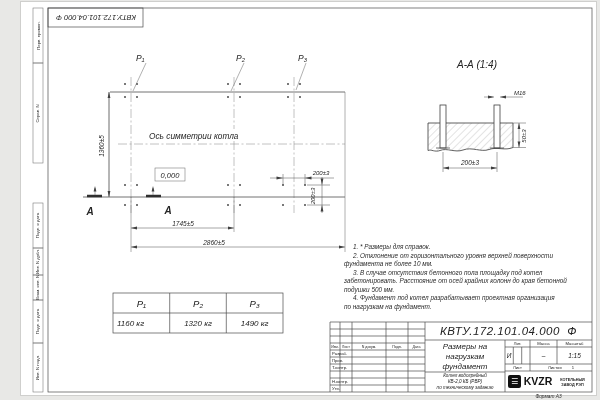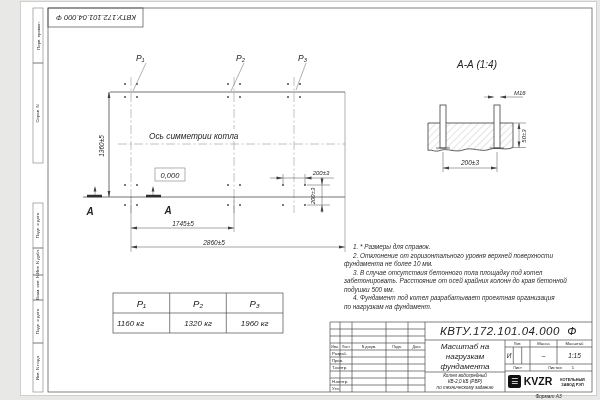--- a/index.html
+++ b/index.html
@@ -183,40 +183,40 @@
     <div class="note-line" style="top:294px;">     4. Фундамент под котел разрабатывает проектная организация</div>
     <div class="note-line" style="top:302.5px;">по нагрузкам на фундамент.</div>
   </div>
 
   <div>
     <div class="htext it" style="left:113px;top:293px;width:56.7px;height:20px;font-size:9.5px;">P₁</div>
     <div class="htext it" style="left:169.7px;top:293px;width:56.7px;height:20px;font-size:9.5px;">P₂</div>
     <div class="htext it" style="left:226.3px;top:293px;width:56.7px;height:20px;font-size:9.5px;">P₃</div>
     <div class="htext it" style="left:113px;top:313px;width:35px;height:20px;font-size:8px;">1160 кг</div>
     <div class="htext it" style="left:169.7px;top:313px;width:56.7px;height:20px;font-size:8px;">1320 кг</div>
-    <div class="htext it" style="left:226.3px;top:313px;width:56.7px;height:20px;font-size:8px;">1960 кг</div>
+    <div class="htext it" style="left:226.3px;top:313px;width:56.7px;height:20px;font-size:8px;">1490 кг</div>
   </div>
 
   <div>
     <div class="htext it" style="left:426px;top:322px;width:165px;height:18px;font-size:11.5px;letter-spacing:0.5px;">КВТУ.172.101.04.000  Ф</div>
 
     <div class="htext" style="left:330px;top:343px;width:10px;height:7px;font-size:3.6px;">Изм.</div>
     <div class="htext" style="left:340px;top:343px;width:12px;height:7px;font-size:3.6px;">Лист</div>
     <div class="htext" style="left:352px;top:343px;width:34px;height:7px;font-size:3.6px;">N докум.</div>
     <div class="htext" style="left:386px;top:343px;width:22px;height:7px;font-size:3.6px;">Подп.</div>
     <div class="htext" style="left:408px;top:343px;width:17px;height:7px;font-size:3.6px;">Дата</div>
 
     <div class="htext left" style="left:330px;top:350px;width:22px;height:7px;font-size:4.2px;">Разраб.</div>
     <div class="htext left" style="left:330px;top:357px;width:22px;height:7px;font-size:4.2px;">Пров.</div>
     <div class="htext left" style="left:330px;top:364px;width:22px;height:7px;font-size:4.2px;">Т.контр.</div>
     <div class="htext left" style="left:330px;top:378px;width:22px;height:7px;font-size:4.2px;">Н.контр.</div>
     <div class="htext left" style="left:330px;top:385px;width:22px;height:7px;font-size:4.2px;">Утв.</div>
 
     <div class="htext it stack" style="left:425px;top:341px;width:80px;height:31px;font-size:8px;">
-      <span>Масштаб на</span><span>нагрузкам</span><span>фундамента</span>
+      <span>Размеры на</span><span>нагрузкам</span><span>фундамент</span>
     </div>
     <div class="htext it stack" style="left:425px;top:372px;width:80px;height:20px;font-size:4.6px;">
       <span>Котел водогрейный</span><span>КВ-2,0 КБ (РВР)</span><span>по техническому заданию</span>
     </div>
 
     <div class="htext" style="left:505px;top:340px;width:25px;height:7px;font-size:4.2px;">Лит.</div>
     <div class="htext" style="left:530px;top:340px;width:27px;height:7px;font-size:4.2px;">Масса</div>
     <div class="htext" style="left:557px;top:340px;width:35px;height:7px;font-size:4.2px;">Масштаб</div>
     <div class="htext it" style="left:505px;top:347px;width:8.3px;height:17px;font-size:6.5px;">И</div>
     <div class="htext it" style="left:530px;top:347px;width:27px;height:17px;font-size:6.5px;">–</div>

